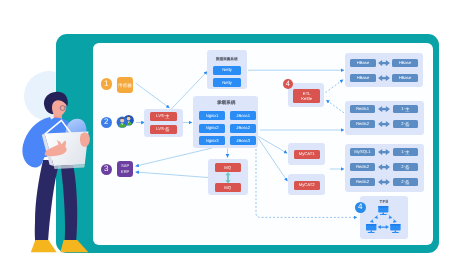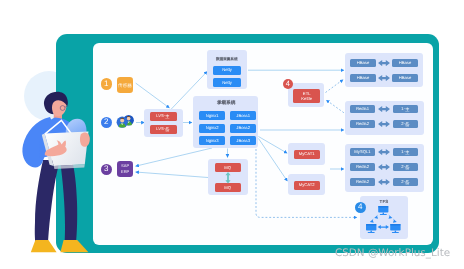--- a/index.html
+++ b/index.html
@@ -370,14 +370,13 @@
       <path d="M53.7,166 L84.8,164.3 L84.3,167.6 L54.4,169 Z" fill="#d4dae3" opacity="0.75"></path>
 
       <path d="M80.8,134.2 C84.8,130.8 89.4,132.6 89.8,138.4 C90.1,143.6 87.2,147.4 83.8,146.8 C80.6,146.2 79.4,140.8 80.2,136.8 Z" fill="#f4a89a"></path>
 
       <g>
           <path d="M44.8,155.2 C44.4,152.6 45.8,150.4 48.6,149.2 C52.6,147.4 56.4,145.8 58.4,144.6 C58.2,142.8 57.6,141.2 56.6,140.2 C58.8,140.4 60.8,142.2 61.6,144.6 C62.8,142.4 64.2,141 65.6,140.4 C66.2,142.4 66,145 65.2,146.8 C66.4,147.8 66.8,149 66.6,150.2 C66,152.6 62.8,154.6 57.6,155.6 C52.4,156.6 48.4,156.2 44.8,155.2 Z" fill="#f4a89a"></path>
         </g>
     </g>
   </svg>
 
-  <div id="watermark" style="left:335px;top:246.6px;font-size:10.4px;">CSDN @WorkPlus_Lite</div>
 </div>
 
 </body></html>

